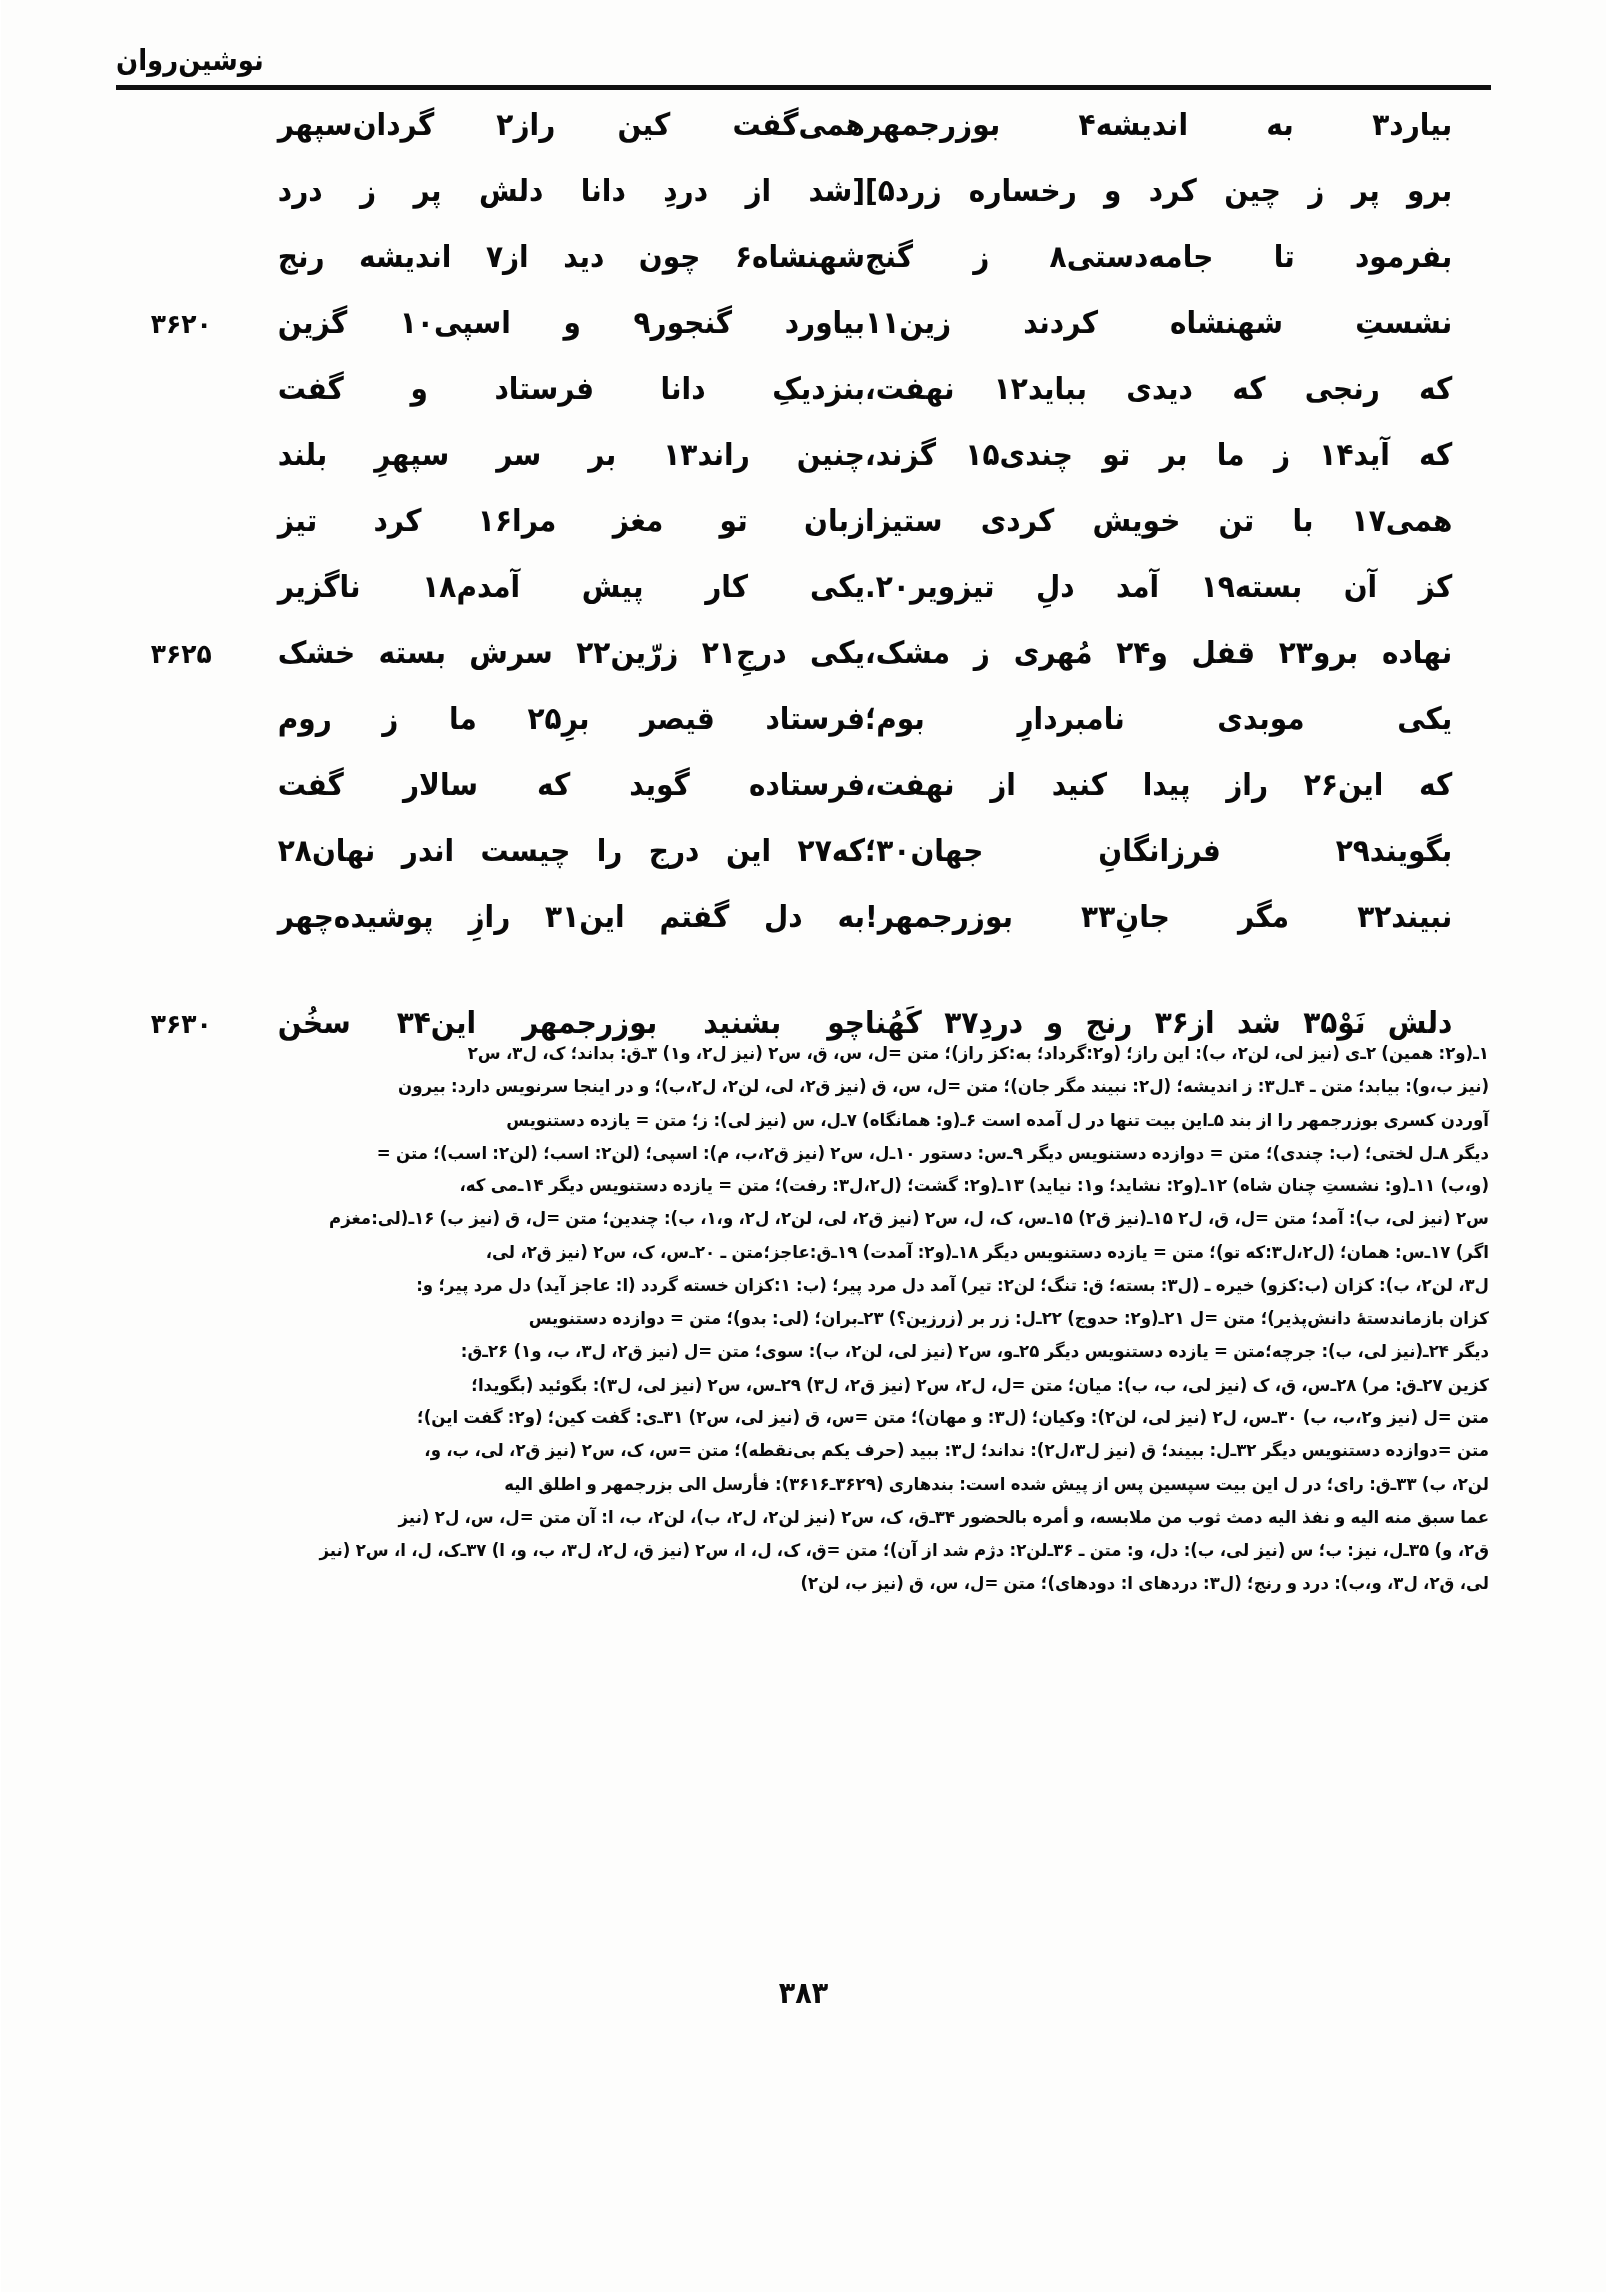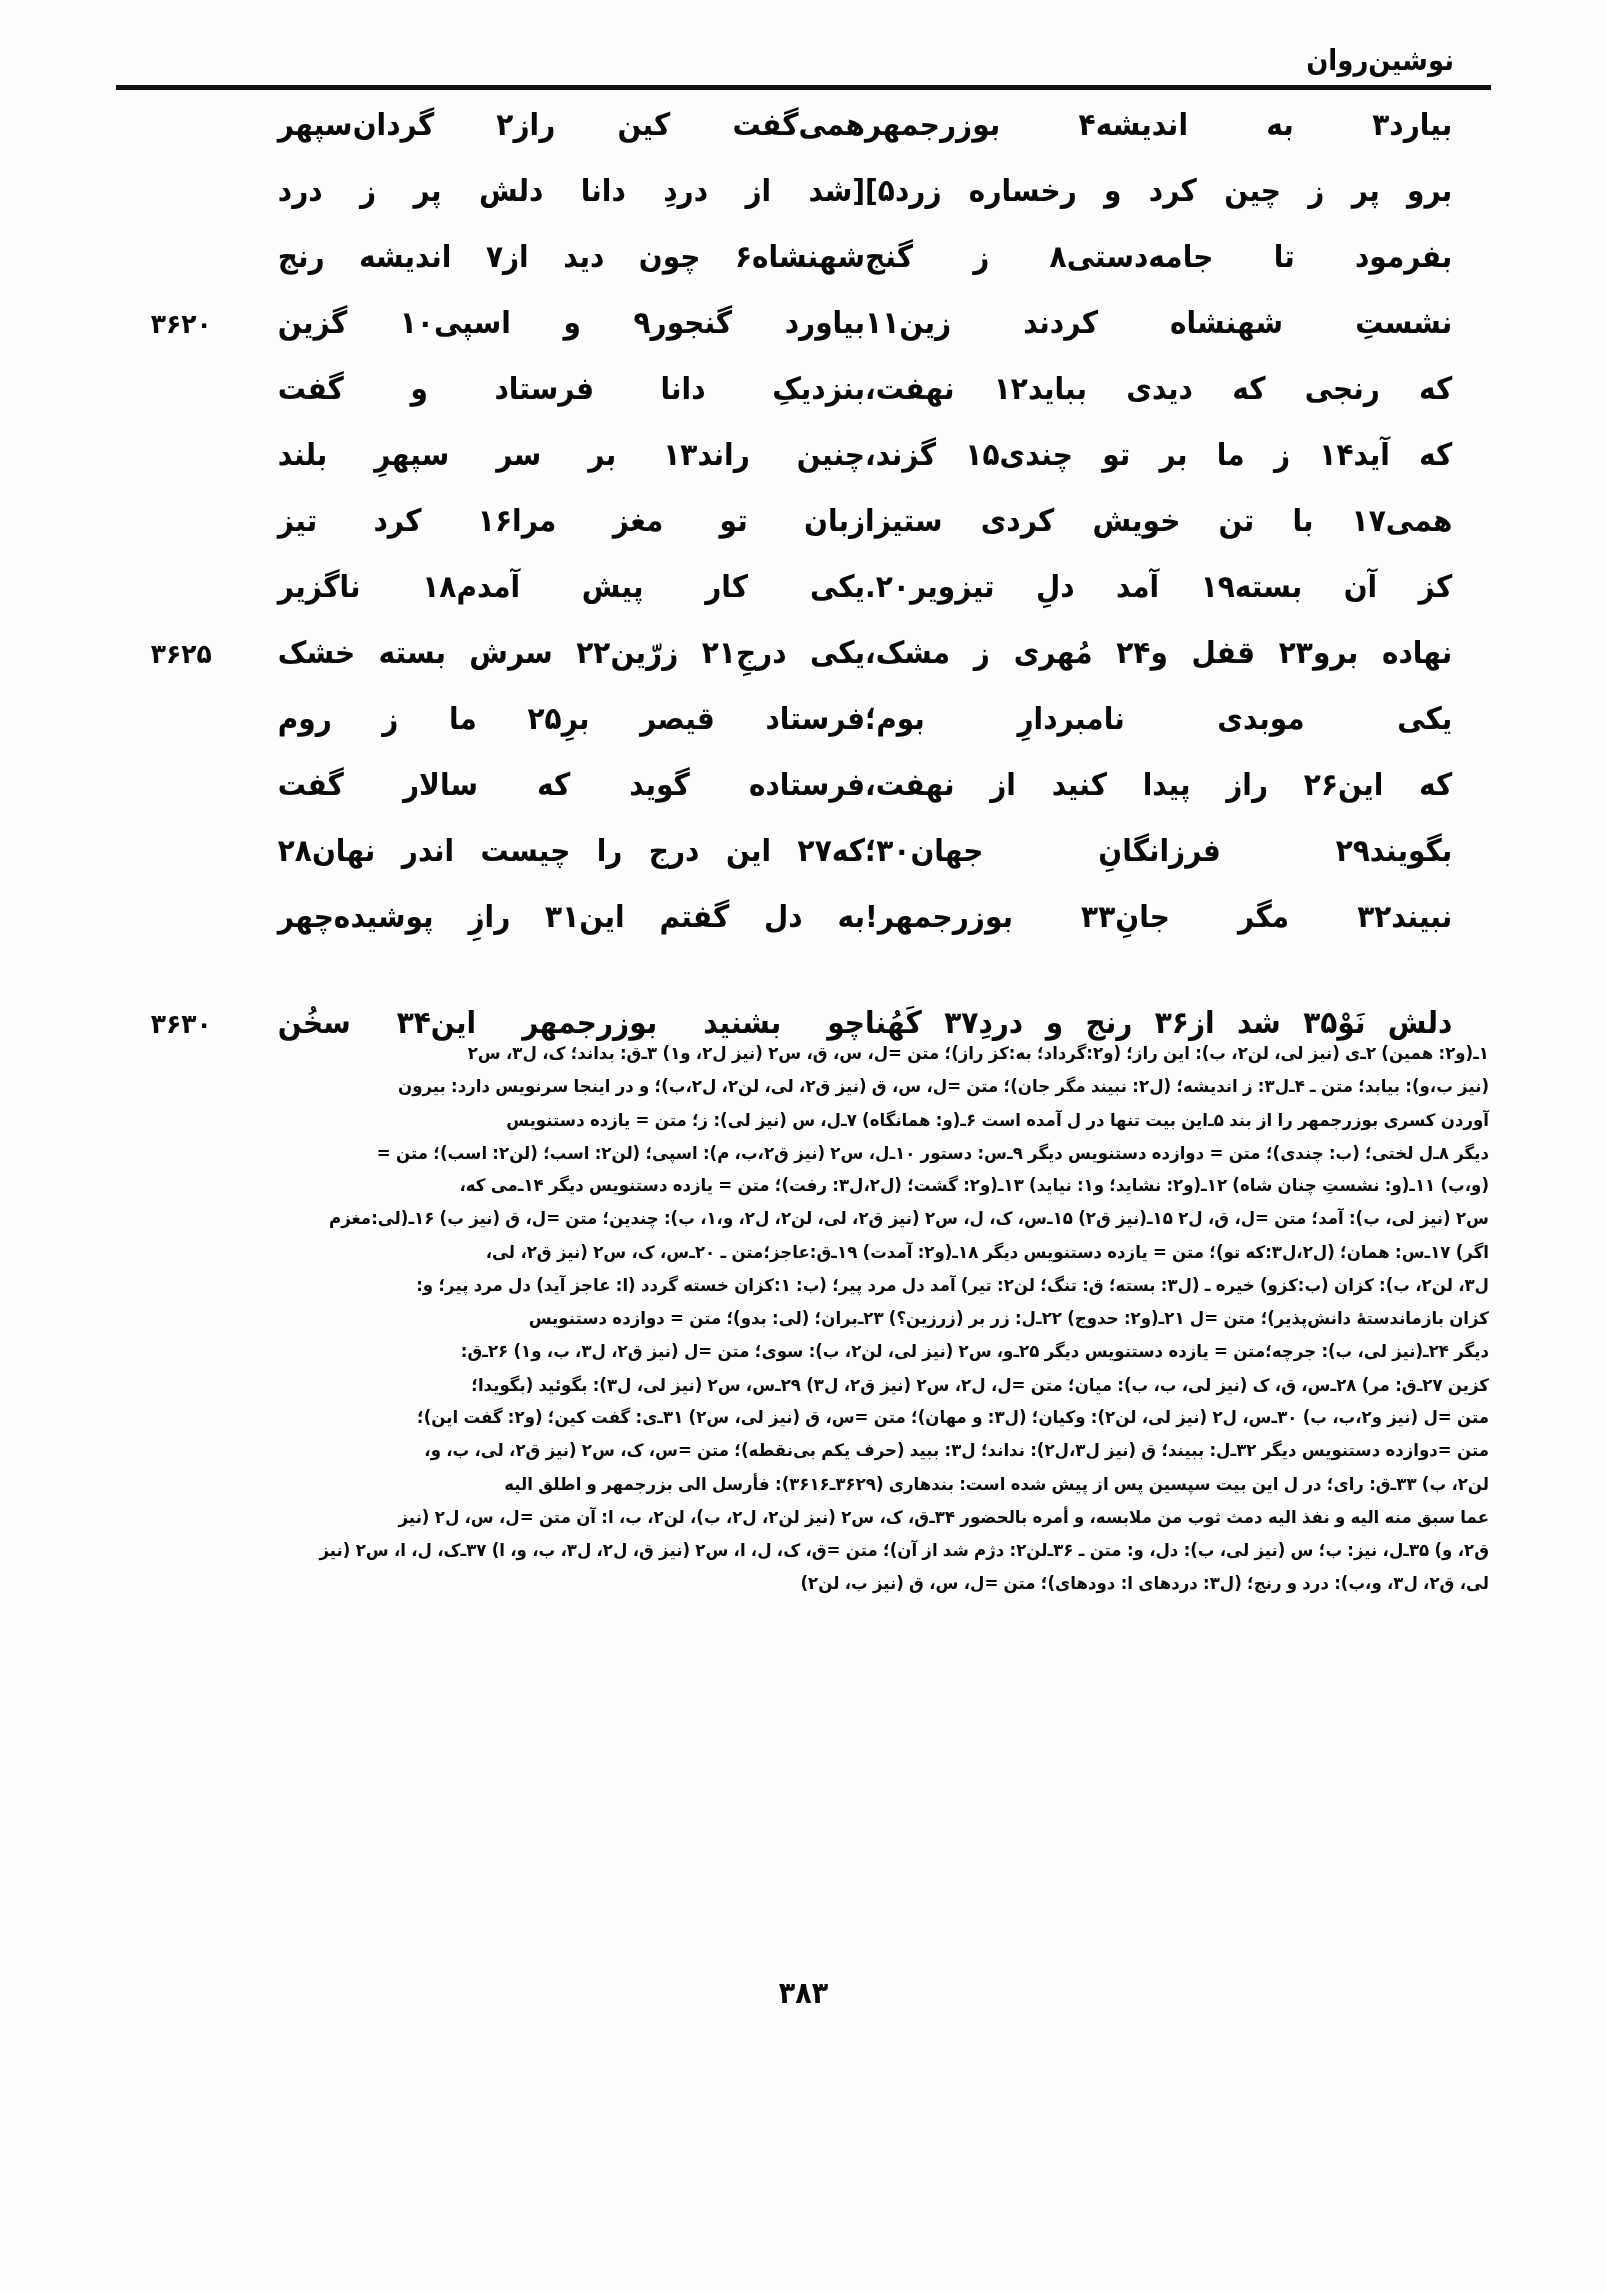--- a/index.html
+++ b/index.html
@@ -14,21 +14,21 @@
   .page{
     position:absolute;inset:0;
     background:#fdfdfc;
   }
 
   
   .runhead{
     position:absolute;
     top:21px;right:116px;left:116px;
     height:54px;
-    display:flex;align-items:flex-end;justify-content:flex-start;
+    display:flex;align-items:flex-end;justify-content:flex-end;
   }
   .runhead .title{
     font-size:26px;font-weight:700;
     letter-spacing:-1px;
     transform:scaleY(1.12);
     margin-right:37px;
   }
   .rule{
     position:absolute;
     top:85px;right:116px;left:116px;

